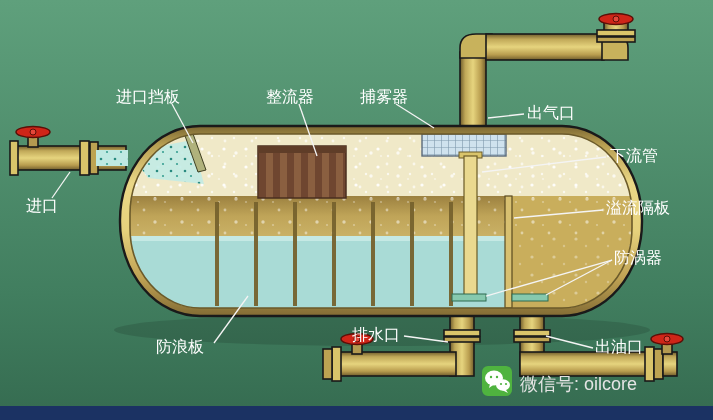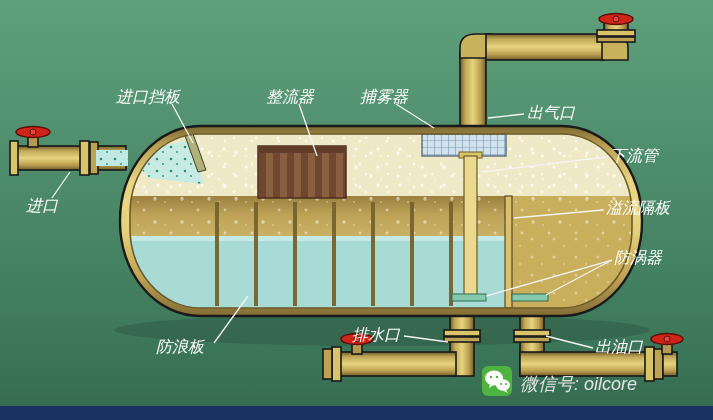--- a/index.html
+++ b/index.html
@@ -1,17 +1,17 @@
 <!DOCTYPE html>
 <html><head>
 <meta charset="utf-8">
 <style>
   html,body{margin:0;padding:0;background:#222;}
   .stage{position:relative;width:713px;height:420px;overflow:hidden;
-         font-family:"Liberation Sans","DejaVu Sans",sans-serif;font-style:italic;}
+         font-family:"Liberation Sans","DejaVu Sans",sans-serif;}
   svg{display:block;}
   text{font-family:"Liberation Sans","DejaVu Sans",sans-serif;}
   .lbl{font-size:16px;fill:#ffffff;}
   .wm{font-size:18px;fill:#e4e4e4;}
   .leader{stroke:#f4f4f4;stroke-width:1.3;fill:none;}
 </style>
 </head>
 <body>
 
 <div class="stage">

